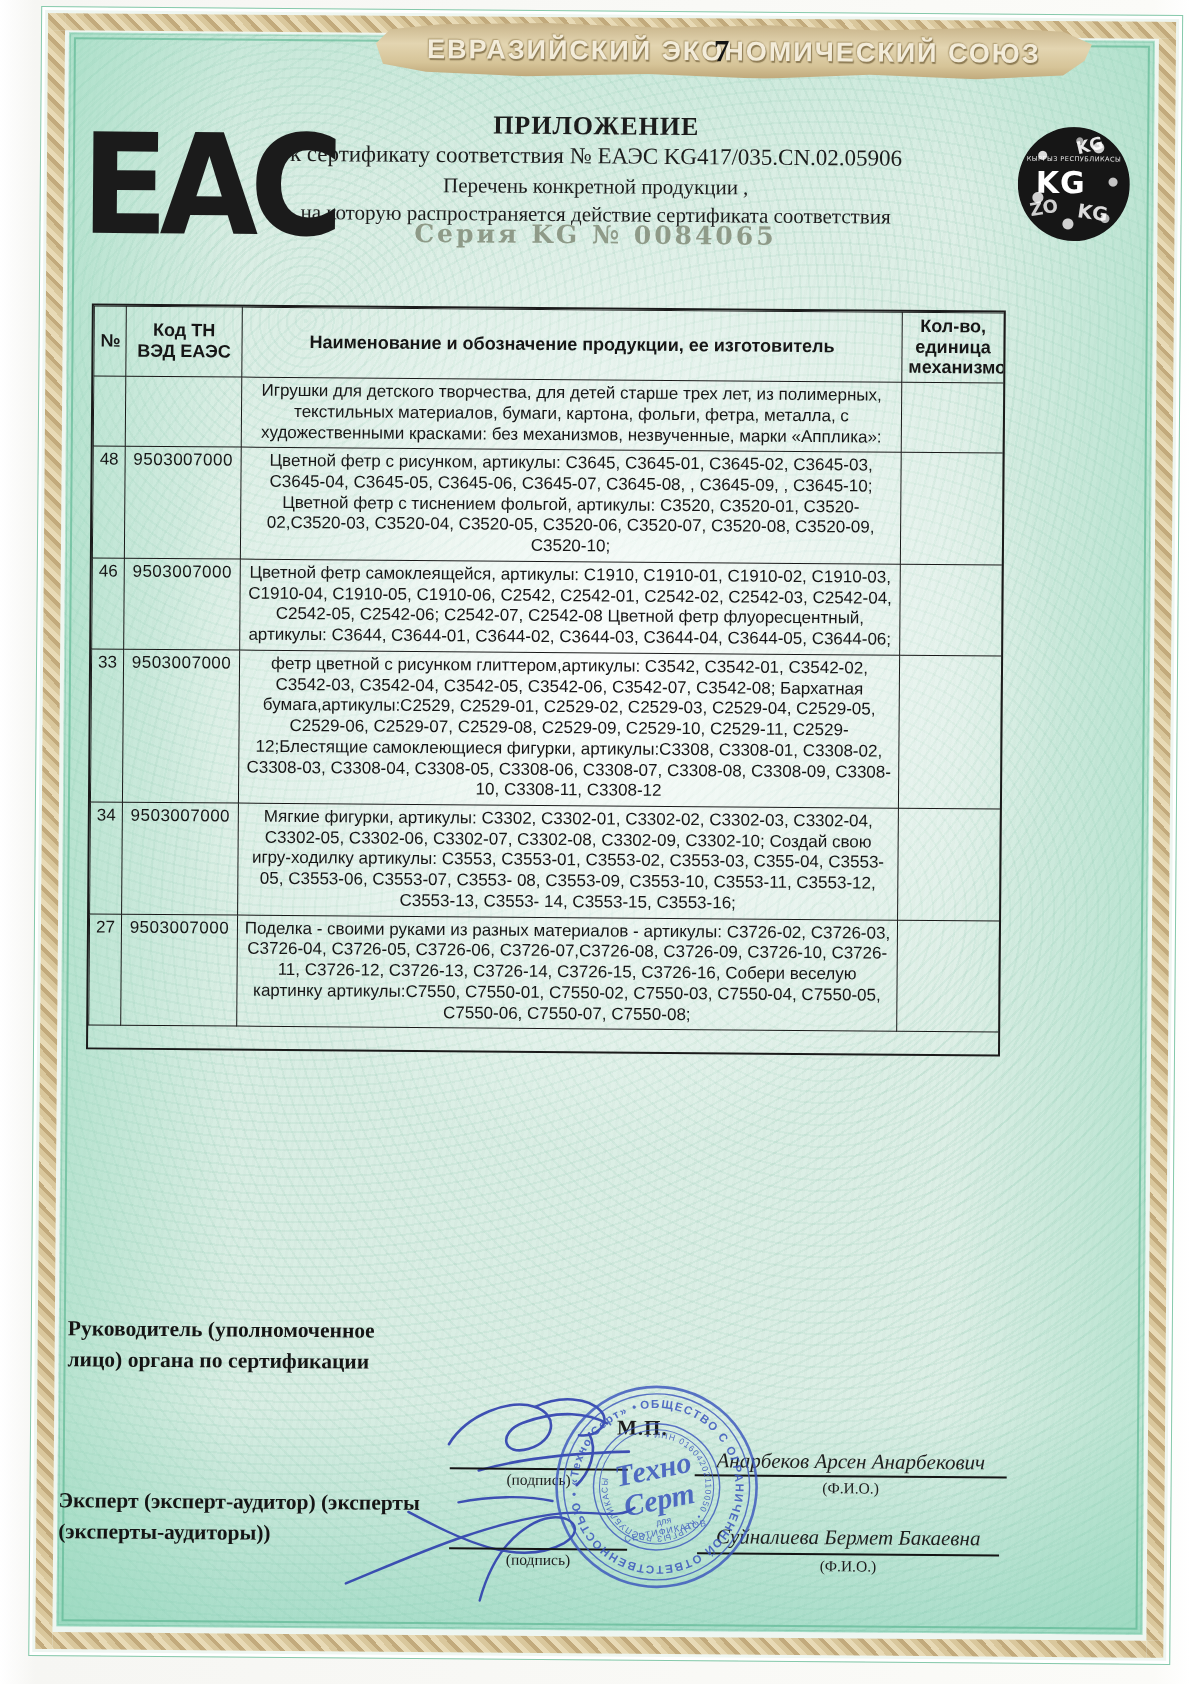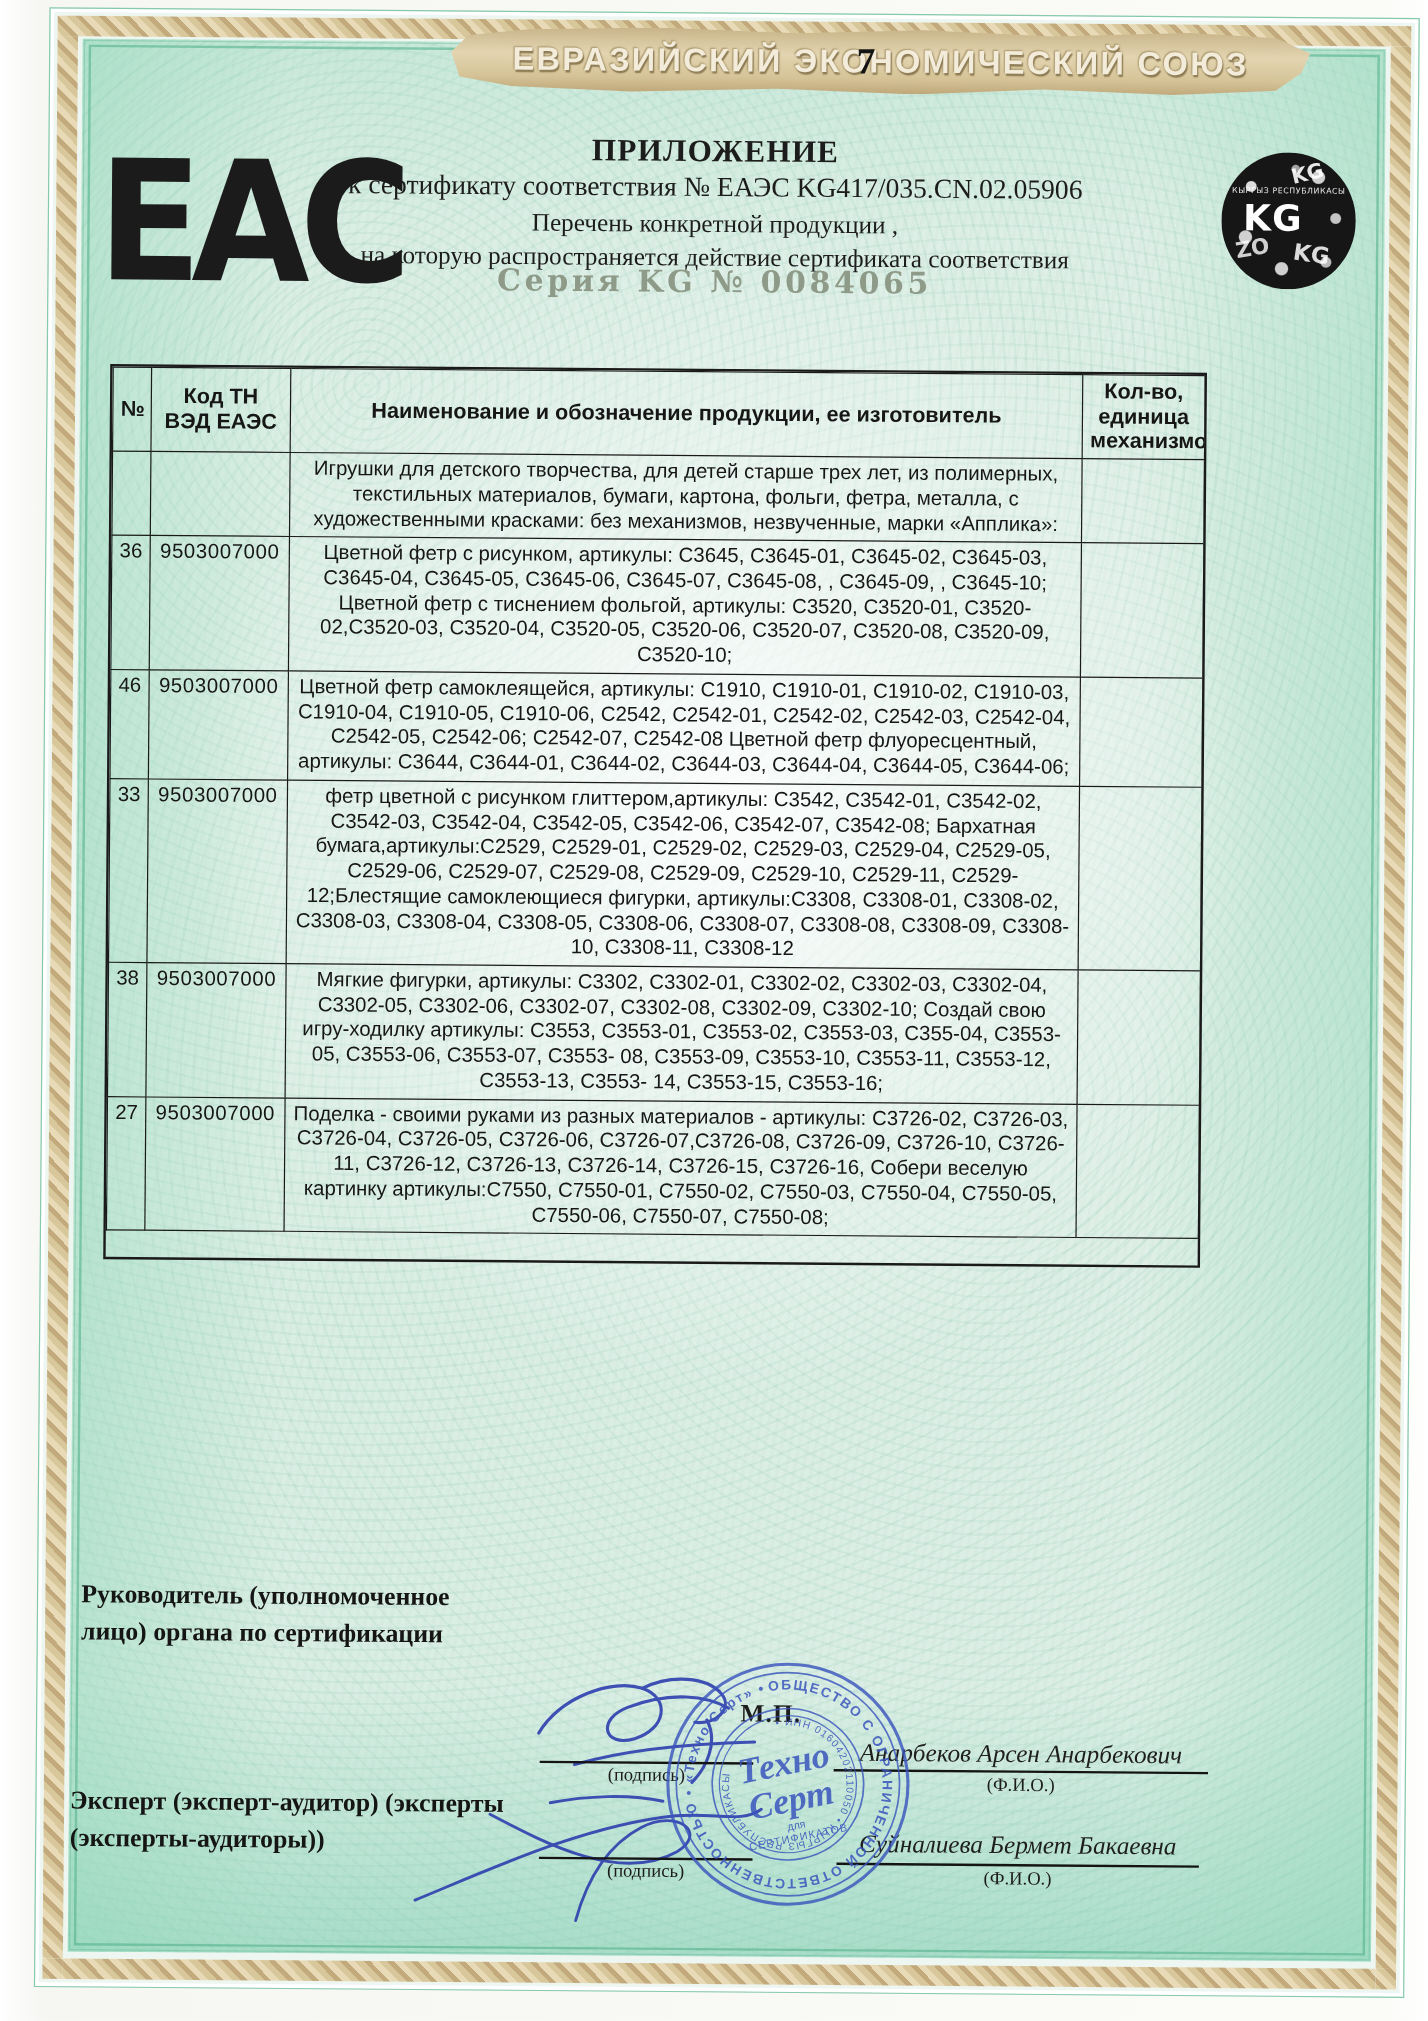--- a/index.html
+++ b/index.html
@@ -196,39 +196,39 @@
           </tr>
         </thead>
         <tbody>
           <tr>
             <td></td>
             <td class="code"></td>
             <td>Игрушки для детского творчества, для детей старше трех лет, из полимерных, текстильных материалов, бумаги, картона, фольги, фетра, металла, с художественными красками: без механизмов, незвученные, марки «Апплика»:</td>
             <td></td>
           </tr>
           <tr>
-            <td>36</td>
+            <td>48</td>
             <td class="code">9503007000</td>
             <td>Цветной фетр с рисунком, артикулы: С3645, С3645-01, С3645-02, С3645-03, С3645-04, С3645-05, С3645-06, С3645-07, С3645-08, , С3645-09, , С3645-10; Цветной фетр с тиснением фольгой, артикулы: С3520, С3520-01, С3520-02,С3520-03, С3520-04, С3520-05, С3520-06, С3520-07, С3520-08, С3520-09, С3520-10;</td>
             <td></td>
           </tr>
           <tr>
             <td>46</td>
             <td class="code">9503007000</td>
             <td>Цветной фетр самоклеящейся, артикулы: С1910, С1910-01, С1910-02, С1910-03, С1910-04, С1910-05, С1910-06, С2542, С2542-01, С2542-02, С2542-03, С2542-04, С2542-05, С2542-06; С2542-07, С2542-08 Цветной фетр флуоресцентный, артикулы: С3644, С3644-01, С3644-02, С3644-03, С3644-04, С3644-05, С3644-06;</td>
             <td></td>
           </tr>
           <tr>
             <td>33</td>
             <td class="code">9503007000</td>
             <td>фетр цветной с рисунком глиттером,артикулы: С3542, С3542-01, С3542-02, С3542-03, С3542-04, С3542-05, С3542-06, С3542-07, С3542-08; Бархатная бумага,артикулы:С2529, С2529-01, С2529-02, С2529-03, С2529-04, С2529-05, С2529-06, С2529-07, С2529-08, С2529-09, С2529-10, С2529-11, С2529-12;Блестящие самоклеющиеся фигурки, артикулы:С3308, С3308-01, С3308-02, С3308-03, С3308-04, С3308-05, С3308-06, С3308-07, С3308-08, С3308-09, С3308-10, С3308-11, С3308-12</td>
             <td></td>
           </tr>
           <tr>
-            <td>38</td>
+            <td>34</td>
             <td class="code">9503007000</td>
             <td>Мягкие фигурки, артикулы: С3302, С3302-01, С3302-02, С3302-03, С3302-04, С3302-05, С3302-06, С3302-07, С3302-08, С3302-09, С3302-10; Создай свою игру-ходилку артикулы: С3553, С3553-01, С3553-02, С3553-03, С355-04, С3553-05, С3553-06, С3553-07, С3553- 08, С3553-09, С3553-10, С3553-11, С3553-12, С3553-13, С3553- 14, С3553-15, С3553-16;</td>
             <td></td>
           </tr>
           <tr>
             <td>27</td>
             <td class="code">9503007000</td>
             <td>Поделка - своими руками из разных материалов - артикулы: С3726-02, С3726-03, С3726-04, С3726-05, С3726-06, С3726-07,С3726-08, С3726-09, С3726-10, С3726-11, С3726-12, С3726-13, С3726-14, С3726-15, С3726-16, Собери веселую картинку артикулы:С7550, С7550-01, С7550-02, С7550-03, С7550-04, С7550-05, С7550-06, С7550-07, С7550-08;</td>
             <td></td>
           </tr>

